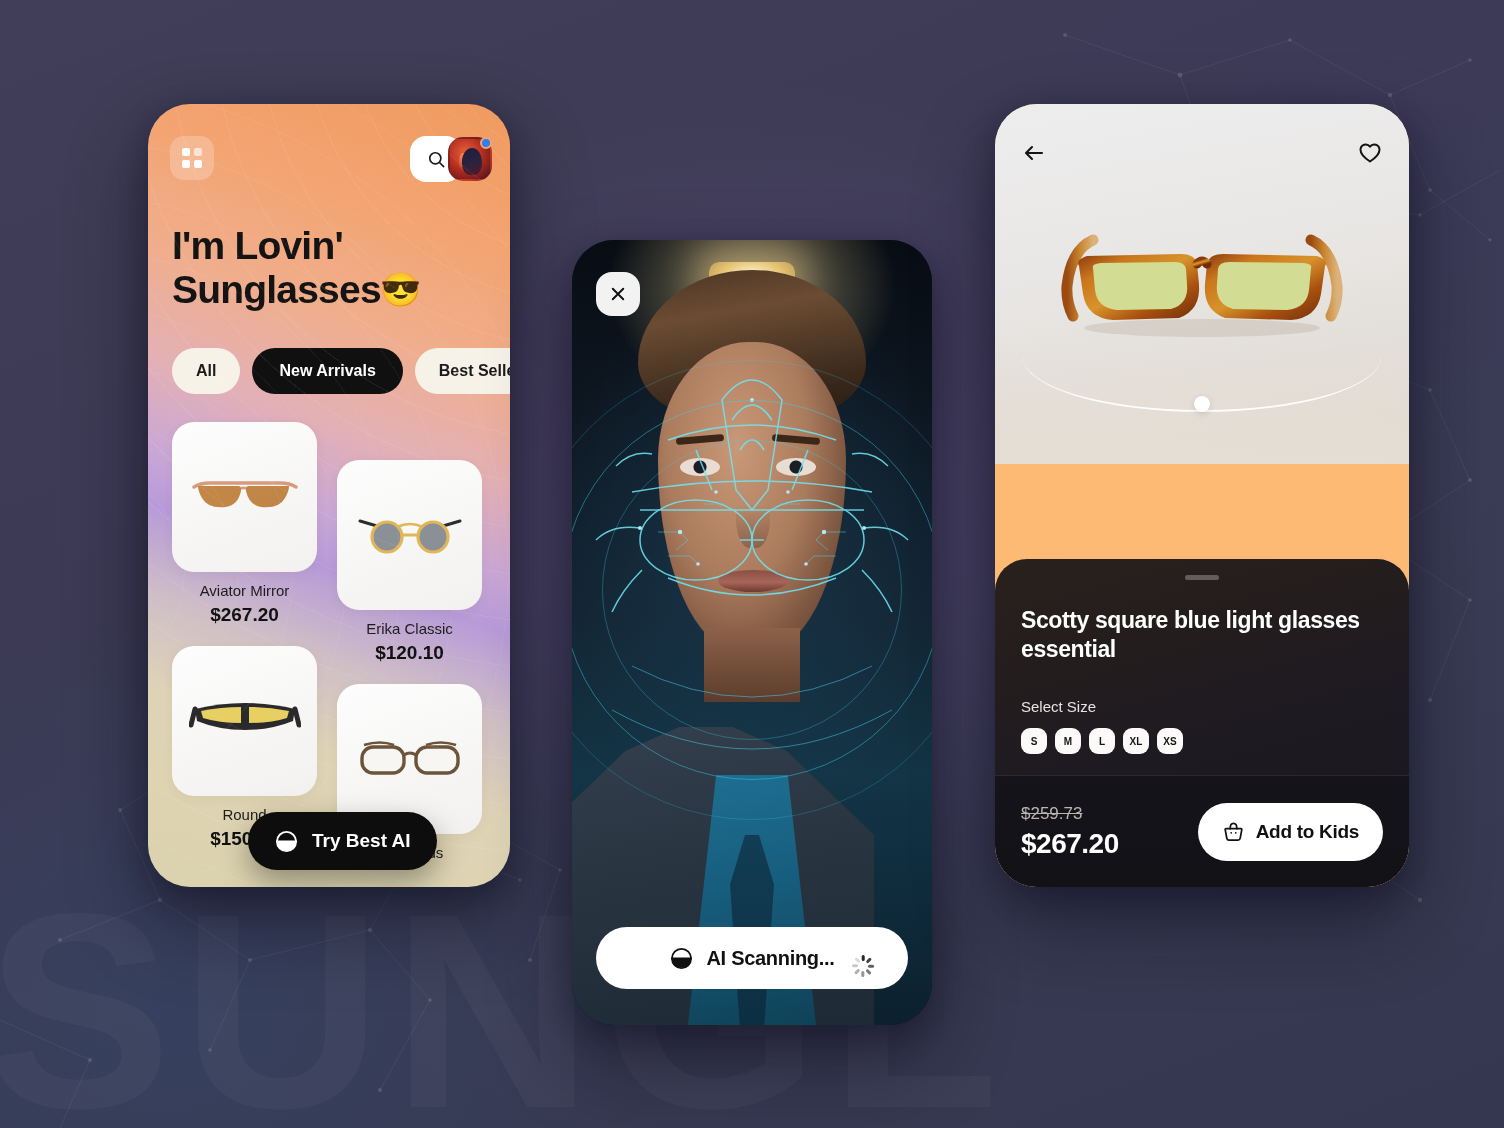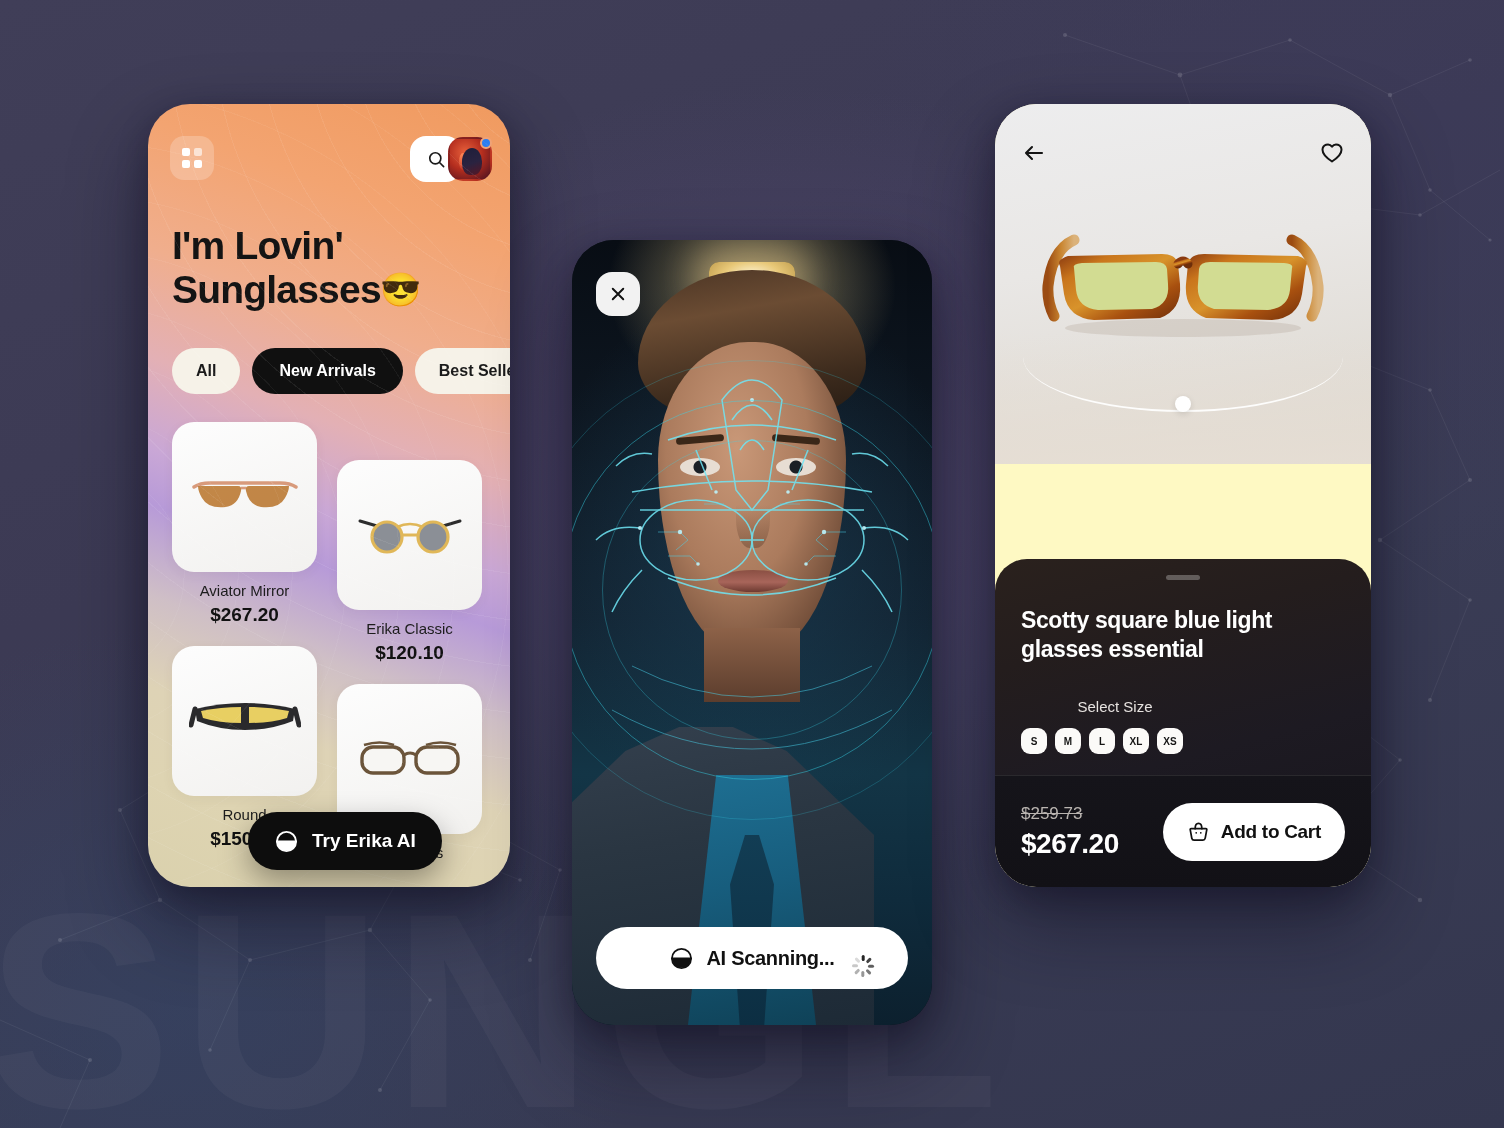--- a/index.html
+++ b/index.html
@@ -235,22 +235,22 @@
   .ai-scanning .txt { font-size: 20px; font-weight: 700; color: #111; letter-spacing: -0.3px; }
   .spinner { position: absolute; right: 34px; width: 22px; height: 22px; }
   .spinner i {
     position: absolute; left: 50%; top: 50%; width: 2.6px; height: 6px;
     background: #1a1a1a; border-radius: 2px; transform-origin: 50% 11px;
   }
 
   
   #phone-detail {
     left: 995px; top: 104px;
-    width: 376px; height: 783px;
-    background: #fef9c3;
+    width: 414px; height: 783px;
+    background: #fdba74;
   }
   .detail-photo {
     position: absolute; left: 0; top: 0; right: 0; height: 360px;
     background: linear-gradient(170deg, #ededee 0%, #e9e7e5 42%, #e2ded8 74%, #dcd6cd 100%);
   }
   .dp-floor {
     position: absolute; left: 0; right: 0; bottom: 0; height: 130px;
     background: linear-gradient(180deg, rgba(240,236,230,0) 0%, rgba(230,222,212,0.9) 100%);
   }
   .dp-arc {
@@ -281,21 +281,21 @@
   .sheet-handle {
     width: 34px; height: 5px; border-radius: 3px;
     background: rgba(255,255,255,0.28);
     margin: 16px auto 0;
   }
   .prod-title {
     margin-top: 26px; font-size: 23px; line-height: 1.27;
     font-weight: 700; color: #fff; letter-spacing: -0.4px;
   }
   .opt-row { display: flex; margin-top: 34px; }
-  .opt-col { flex: 0 0 auto; text-align: center; }
+  .opt-col { flex: 0 0 auto; }
   .opt-col.sizes { width: 188px; }
   .opt-label { font-size: 15px; color: #e7e3e0; font-weight: 400; }
   .size-list { display: flex; gap: 8px; margin-top: 13px; }
   .size-chip {
     width: 26px; height: 26px; border-radius: 9px; background: #fbfaf8;
     display: grid; place-items: center;
     font-size: 10px; font-weight: 700; color: #151515;
   }
   .color-list { display: flex; gap: 14px; margin-top: 13px; }
   .swatch { width: 20px; height: 20px; border-radius: 50%; }
@@ -489,21 +489,21 @@
       <div class="pname">Erika Kids</div>
     </div>
   </div>
 
   <div class="try-ai">
     <svg width="25" height="25" viewBox="0 0 24 24">
       <circle cx="12" cy="12" r="9.2" fill="none" stroke="#fff" stroke-width="1.8"></circle>
       <path d="M3 12 A9 9 0 0 0 21 12 Z" fill="#fff"></path>
       <path d="M2.8 12 L21.2 12" stroke="#fff" stroke-width="1.8" stroke-linecap="round"></path>
     </svg>
-    <span>Try Erika AI</span>
+    <span>Try Best AI</span>
   </div>
 </div>
 
 <div class="phone" id="phone-scan">
   <div class="scan-photo">
     <div class="sp-bg"></div>
 
     <div class="face">
       <div class="f-lamp"></div>
       <div class="f-hair"></div>
@@ -683,17 +683,17 @@
         <div class="price-old">$259.73</div>
         <div class="price-new">$267.20</div>
       </div>
       <div class="cart-btn">
         <svg width="23" height="23" viewBox="0 0 24 24" fill="none" stroke="#111" stroke-width="1.8" stroke-linecap="round" stroke-linejoin="round">
           <path d="M4.4 9 L19.6 9 Q21 9 20.6 10.4 L19 19 Q18.6 21 16.6 21 L7.4 21 Q5.4 21 5 19 L3.4 10.4 Q3 9 4.4 9Z"></path>
           <path d="M8.5 9 Q8.5 3.6 12 3.6 Q15.5 3.6 15.5 9"></path>
           <circle cx="9.6" cy="13.4" r="0.9" fill="#111" stroke="none"></circle>
           <circle cx="14.4" cy="13.4" r="0.9" fill="#111" stroke="none"></circle>
         </svg>
-        <span>Add to Cart</span>
+        <span>Add to Kids</span>
       </div>
     </div>
   </div>
 </div>
 
 </body></html>

